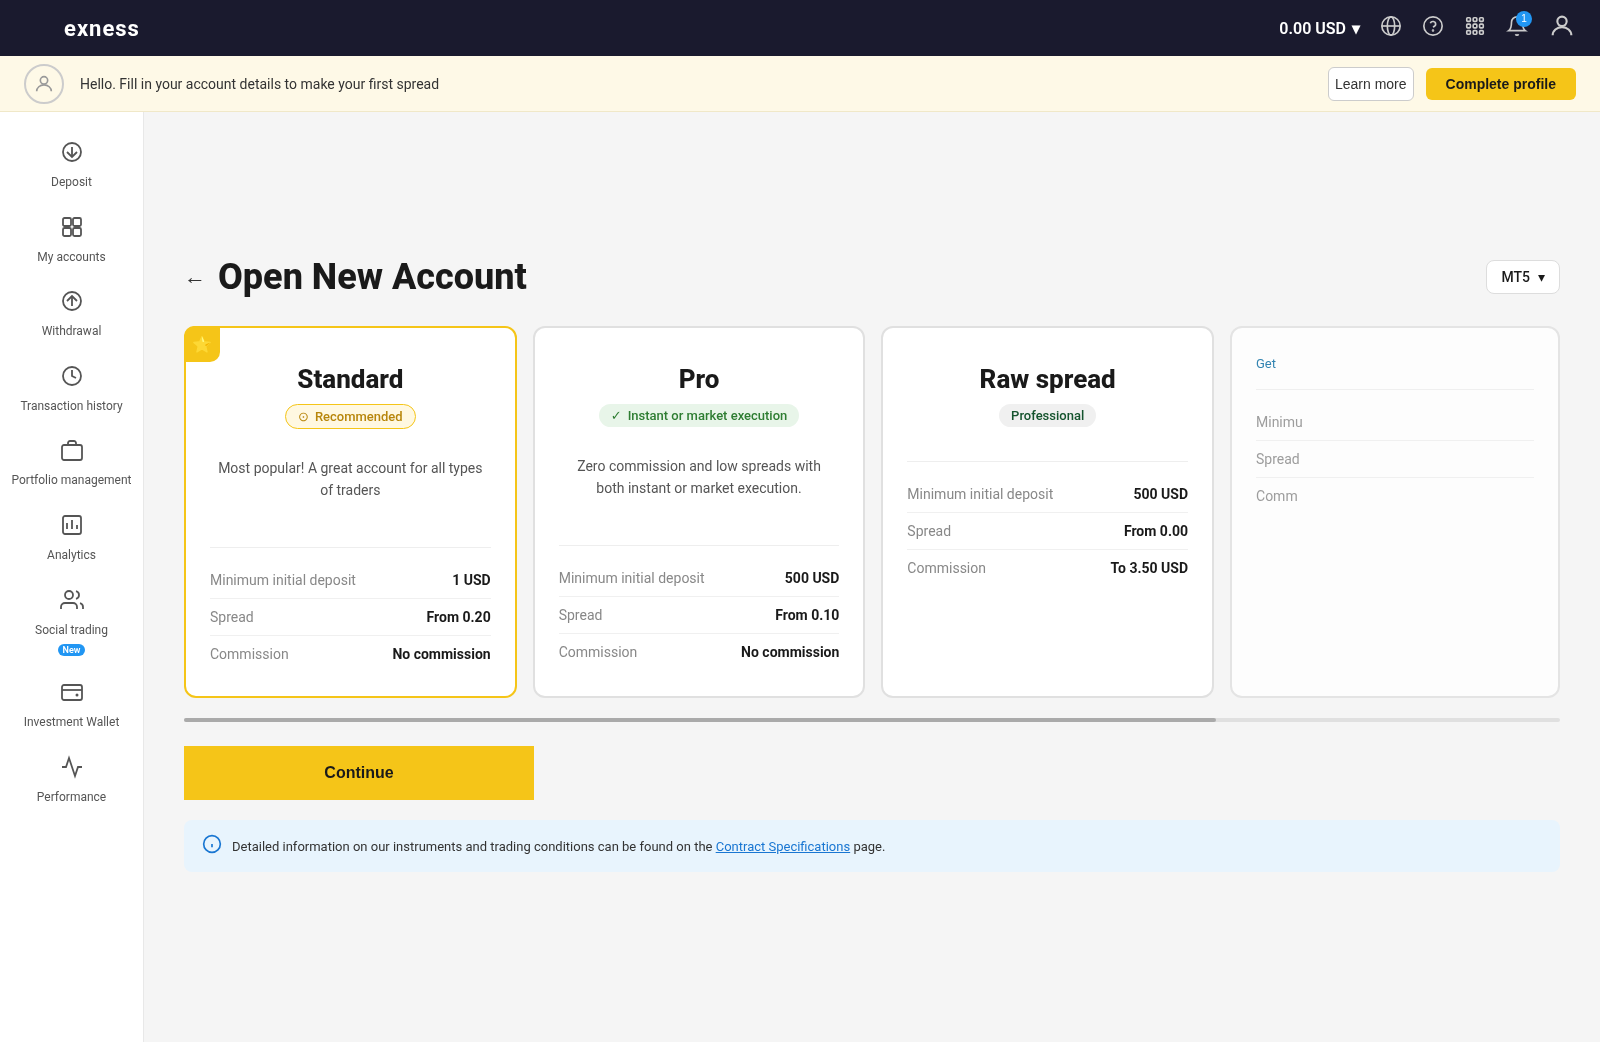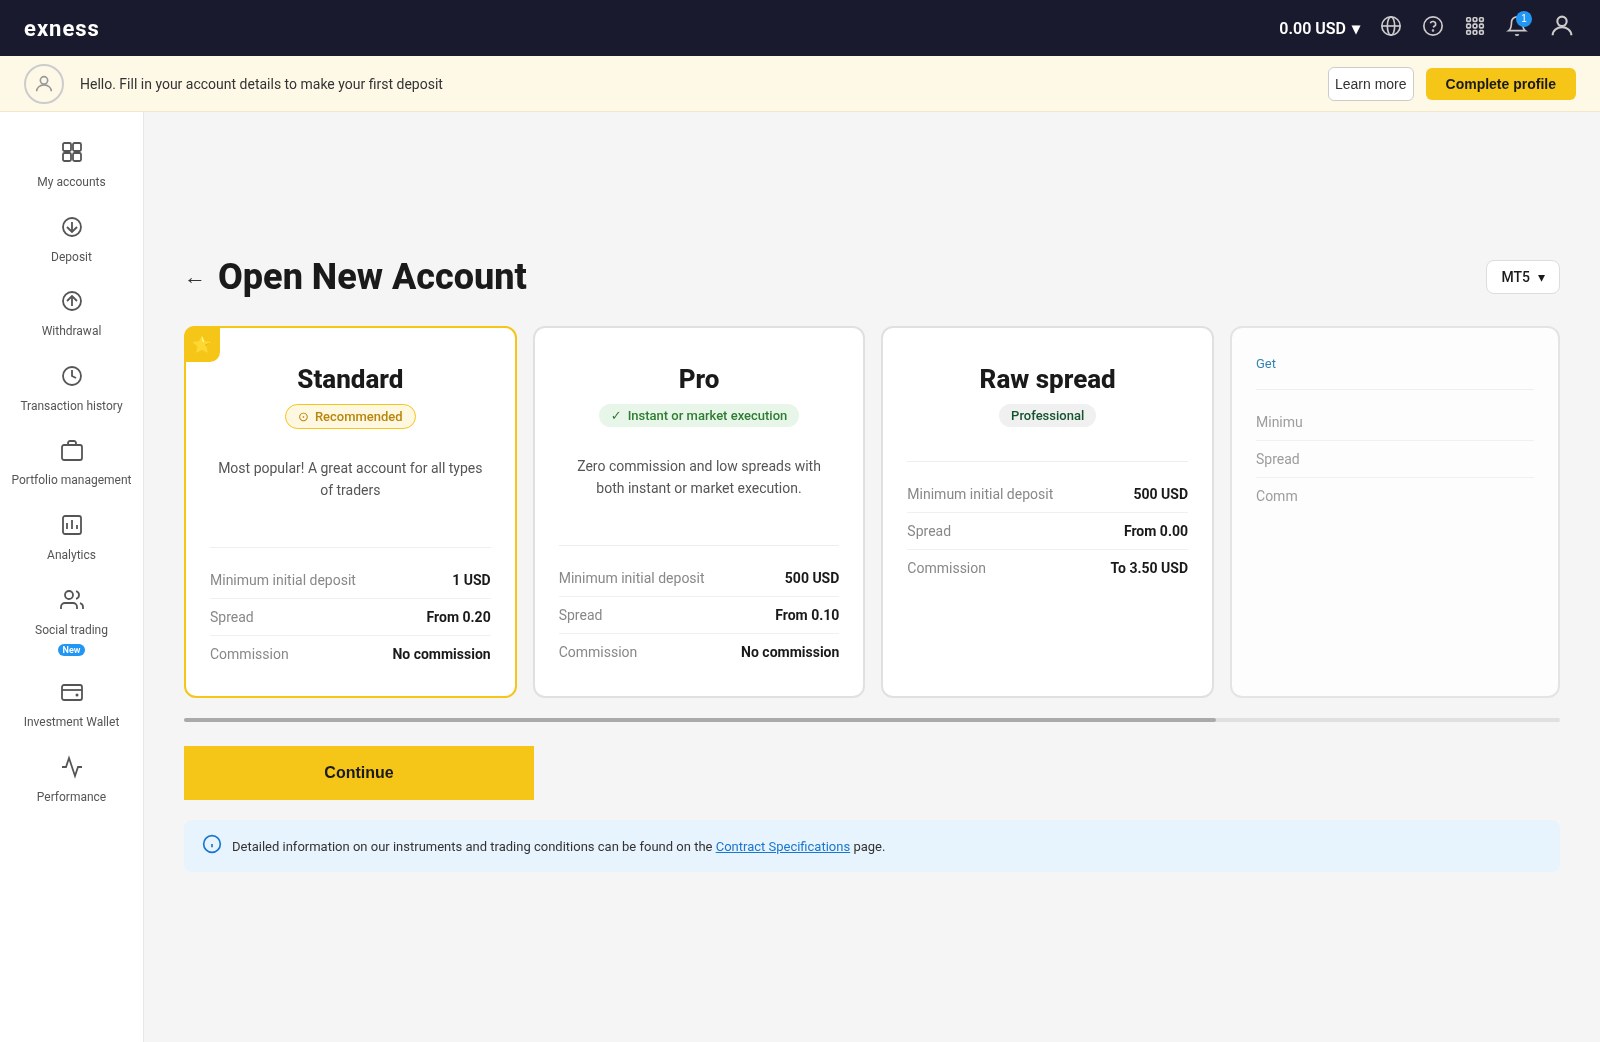--- a/index.html
+++ b/index.html
@@ -13,20 +13,21 @@
       padding: 0 24px;
       height: 56px;
       justify-content: space-between;
       position: fixed; top: 0; left: 0; right: 0; z-index: 100;
     }
     .top-nav-logo {
       color: #fff;
       font-size: 22px;
       font-weight: 700;
       letter-spacing: 1px;
+      margin-left: 40px;
     }
     .top-nav-right {
       display: flex;
       align-items: center;
       gap: 20px;
     }
     .balance-display {
       display: flex;
       align-items: center;
       gap: 6px;
@@ -411,52 +412,52 @@
   </div>
 </nav>
 
 <div class="banner">
   <div class="banner-avatar">
     <svg width="22" height="22" viewBox="0 0 24 24" fill="none" stroke="#999" stroke-width="1.8">
         <circle cx="12" cy="8" r="4"></circle>
         <path d="M4 20c0-4 3.6-7 8-7s8 3 8 7"></path>
       </svg>
   </div>
-  <span class="banner-text">Hello. Fill in your account details to make your first deposit</span>
+  <span class="banner-text">Hello. Fill in your account details to make your first spread</span>
   <div class="banner-actions">
     <button class="btn-learn-more">Learn more</button>
     <button class="btn-complete-profile">Complete profile</button>
   </div>
 </div>
 
 <div class="app-layout">
 
   <aside class="sidebar">
 
     <div class="sidebar-item">
       <span class="icon">
         <svg width="24" height="24" viewBox="0 0 24 24" fill="none" stroke="#555" stroke-width="1.8">
+            <circle cx="12" cy="12" r="9"></circle>
+            <line x1="12" y1="7" x2="12" y2="17"></line>
+            <polyline points="7,12 12,17 17,12"></polyline>
+          </svg>
+      </span>
+      <span class="sidebar-item-label">Deposit</span>
+    </div>
+
+    <div class="sidebar-item">
+      <span class="icon">
+        <svg width="24" height="24" viewBox="0 0 24 24" fill="none" stroke="#555" stroke-width="1.8">
             <rect x="3" y="3" width="8" height="8" rx="1.5"></rect>
             <rect x="13" y="3" width="8" height="8" rx="1.5"></rect>
             <rect x="3" y="13" width="8" height="8" rx="1.5"></rect>
             <rect x="13" y="13" width="8" height="8" rx="1.5"></rect>
           </svg>
       </span>
       <span class="sidebar-item-label">My accounts</span>
-    </div>
-
-    <div class="sidebar-item">
-      <span class="icon">
-        <svg width="24" height="24" viewBox="0 0 24 24" fill="none" stroke="#555" stroke-width="1.8">
-            <circle cx="12" cy="12" r="9"></circle>
-            <line x1="12" y1="7" x2="12" y2="17"></line>
-            <polyline points="7,12 12,17 17,12"></polyline>
-          </svg>
-      </span>
-      <span class="sidebar-item-label">Deposit</span>
     </div>
 
     <div class="sidebar-item">
       <span class="icon">
         <svg width="24" height="24" viewBox="0 0 24 24" fill="none" stroke="#555" stroke-width="1.8">
             <circle cx="12" cy="12" r="9"></circle>
             <line x1="12" y1="17" x2="12" y2="7"></line>
             <polyline points="7,12 12,7 17,12"></polyline>
           </svg>
       </span>

